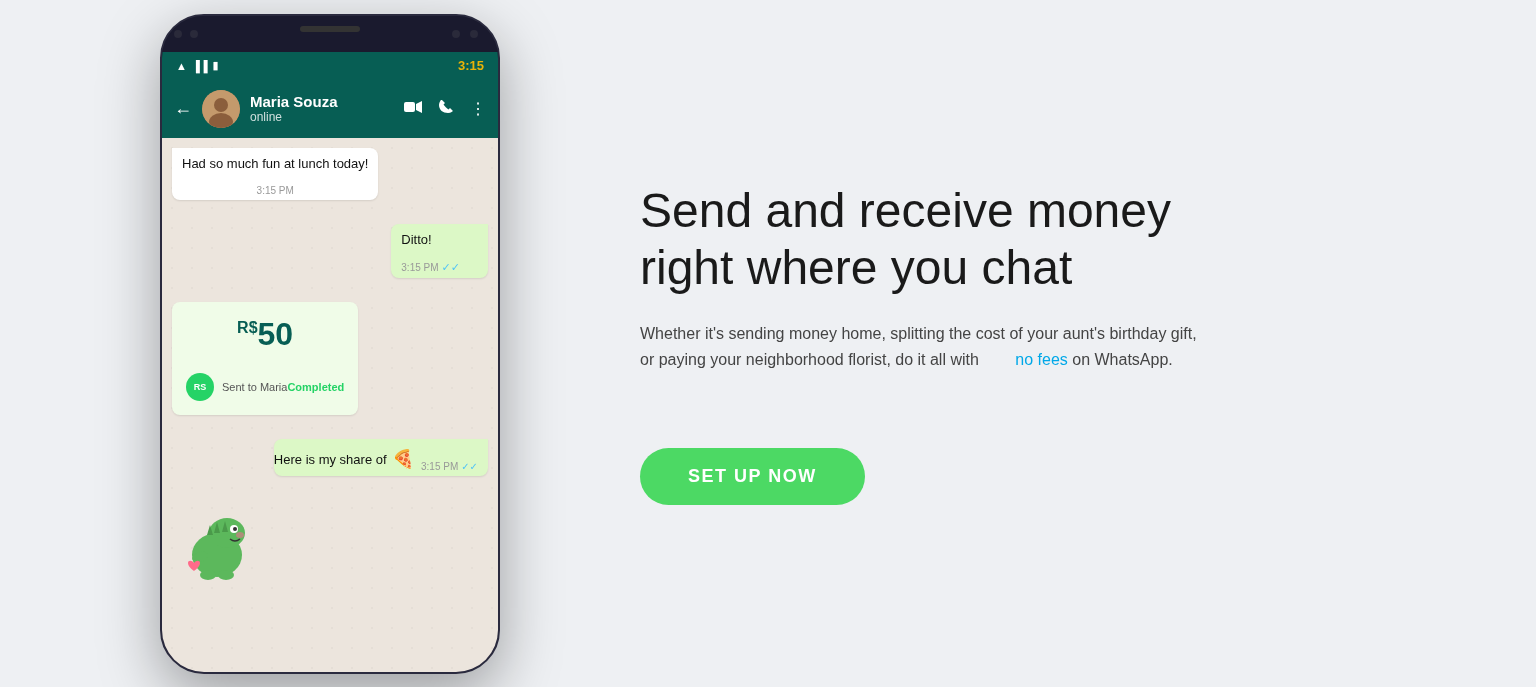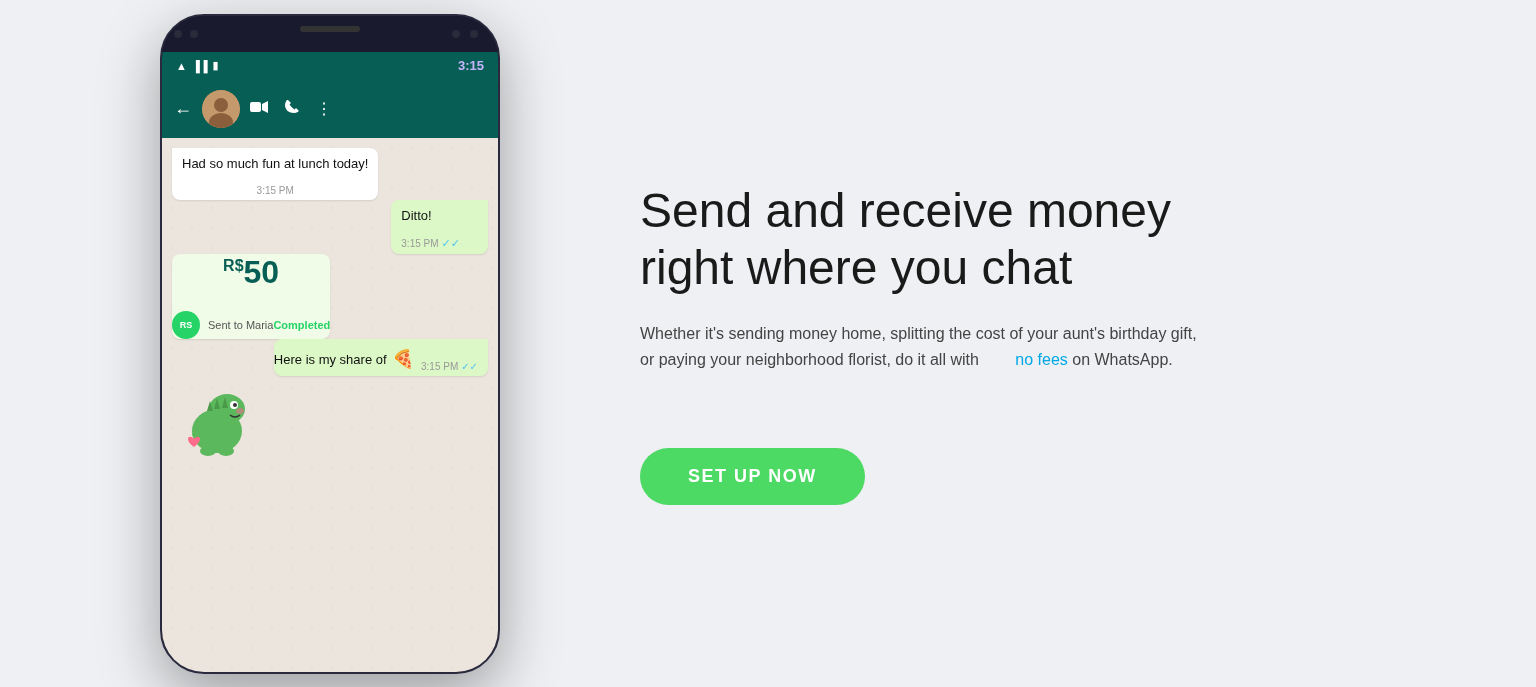--- a/index.html
+++ b/index.html
@@ -98,21 +98,21 @@
       width: 100%;
       height: 28px;
       background: #075e54;
       display: flex;
       align-items: center;
       justify-content: space-between;
       padding: 0 14px;
     }
 
     .status-time {
-      color: #c4b5fd;
+      color: #eab308;
       font-size: 13px;
       font-weight: 600;
       margin-left: auto;
     }
 
     .status-icons {
       display: flex;
       align-items: center;
       gap: 5px;
       margin-right: 6px;
@@ -180,21 +180,21 @@
     
     .wa-chat {
       flex: 1;
       background: #ece5dd;
       background-image: 
         radial-gradient(circle, rgba(0,0,0,0.03) 1px, transparent 1px);
       background-size: 20px 20px;
       padding: 10px;
       display: flex;
       flex-direction: column;
-      gap: 0;
+      gap: 24px;
       height: calc(100% - 122px);
       overflow: hidden;
     }
 
     
     .msg-received {
       background: white;
       border-radius: 0 8px 8px 8px;
       padding: 8px 10px 4px 10px;
       max-width: 80%;
@@ -233,20 +233,21 @@
 
     .msg-sent .msg-time span.ticks {
       color: #4fc3f7;
       font-size: 11px;
     }
 
     
     .payment-card {
       background: #f0fce8;
       border-radius: 8px;
+      padding: 14px;
       max-width: 82%;
       align-self: flex-start;
       box-shadow: 0 1px 2px rgba(0,0,0,0.1);
     }
 
     .payment-amount {
       font-size: 32px;
       font-weight: 700;
       color: #075e54;
       text-align: center;
@@ -396,20 +397,24 @@
 
       <div class="wa-header">
         <span class="wa-back-arrow">←</span>
         <div class="wa-avatar">
           <svg width="38" height="38" viewBox="0 0 38 38">
             <circle cx="19" cy="19" r="19" fill="#c49a6c"></circle>
             <circle cx="19" cy="15" r="7" fill="#8B5E3C"></circle>
             <ellipse cx="19" cy="32" rx="12" ry="9" fill="#8B5E3C"></ellipse>
           </svg>
         </div>
+        <div class="wa-contact-info">
+          <div class="wa-contact-name">Maria Souza</div>
+          <div class="wa-contact-status">online</div>
+        </div>
         <div class="wa-header-icons">
           <span class="wa-icon">
             <svg width="18" height="14" viewBox="0 0 18 14" fill="white">
               <rect x="0" y="2" width="11" height="10" rx="2" fill="white"></rect>
               <polygon points="12,4 18,1 18,13 12,10" fill="white"></polygon>
             </svg>
           </span>
           <span class="wa-icon">
             <svg width="16" height="16" viewBox="0 0 16 16" fill="white">
               <path d="M3 1C3 1 1 3 1 6C1 11 5 14 10 14C13 14 15 12 15 12L12 9L10.5 10.5C9 9.5 6.5 7 5.5 5.5L7 4L4 1H3Z" fill="white"></path>

